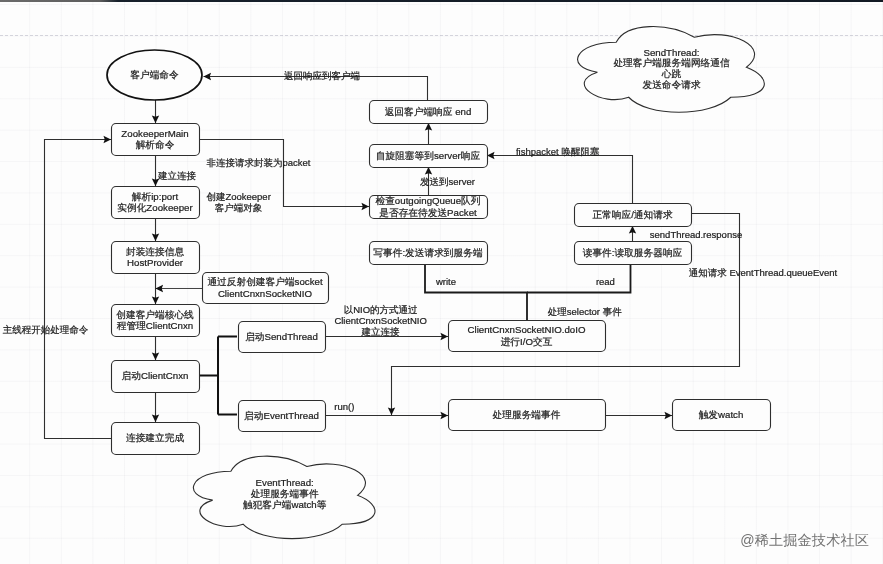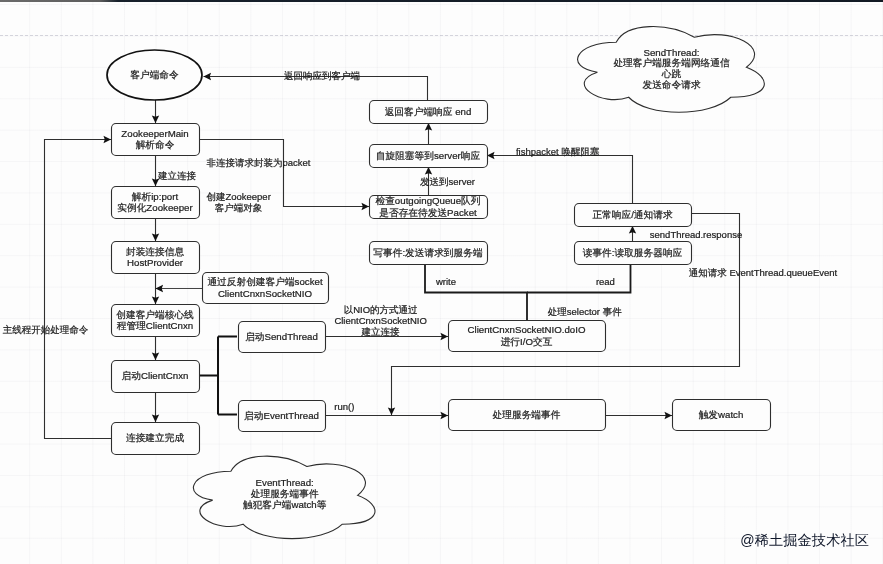--- a/index.html
+++ b/index.html
@@ -18,21 +18,21 @@
   background:linear-gradient(to right,#6b6b6b 0,#5d5d5d 100px,#17202b 118px,#121a24 100%);}
 svg#flowchart{position:absolute;left:0;top:0;}
 .nd{fill:#fdfdfd;stroke:#2e2e2e;stroke-width:1.1;}
 .nd.strong{stroke:#111111;stroke-width:1.7;}
 .lnk{fill:none;stroke:#2f2f2f;stroke-width:1.1;}
 text{fill:#1d1d1d;-webkit-font-smoothing:antialiased;paint-order:stroke;
   stroke:#1d1d1d;stroke-width:0.22px;stroke-linejoin:round;}
 .t{font-size:9.7px;text-anchor:middle;}
 .lbl{font-size:9.5px;text-anchor:middle;}
 #watermark{position:absolute;right:14px;bottom:14px;font-size:14.2px;
-  color:#0f172a;white-space:nowrap;letter-spacing:0.1px;}
+  color:#737373;white-space:nowrap;letter-spacing:0.1px;}
 </style>
 </head>
 <body>
 
 <div id="stage">
   <div id="grid"></div>
   <div id="dashline"></div>
   <div id="topbar"></div>
   <svg id="flowchart" width="883" height="564" viewBox="0 0 883 564" xmlns="http://www.w3.org/2000/svg">
     <defs>

